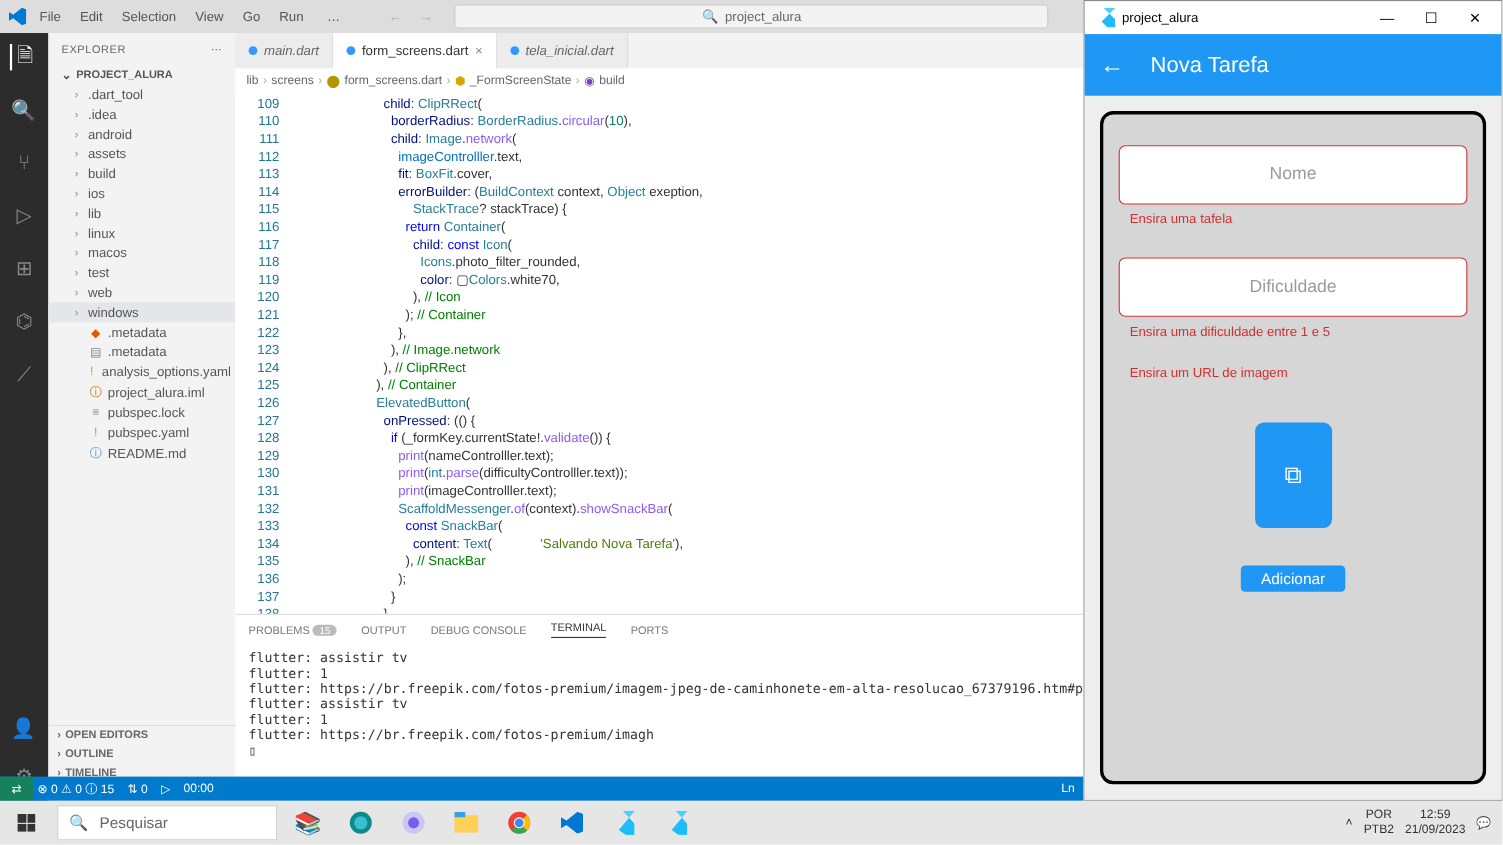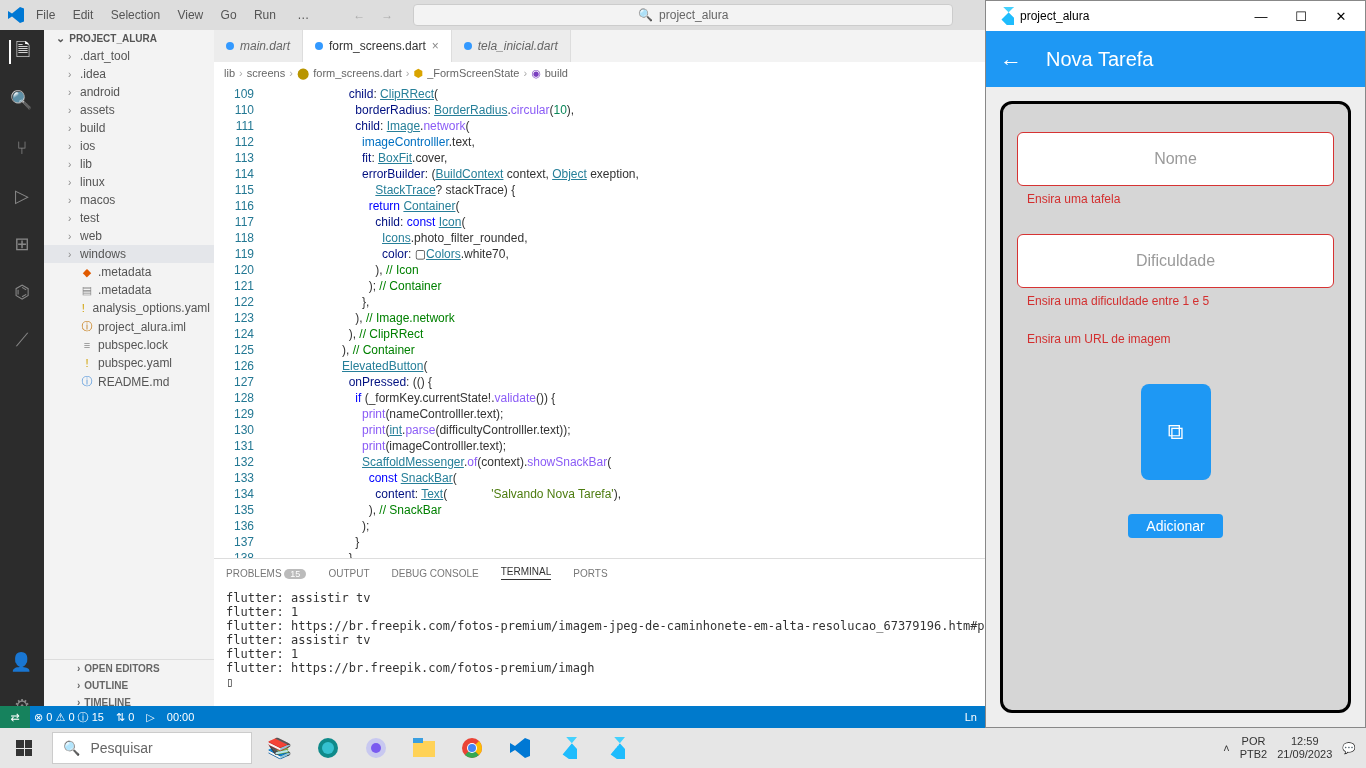--- a/index.html
+++ b/index.html
@@ -24,40 +24,40 @@
 .sidebar .hdr { height: 30px; display: flex; align-items: center; padding: 0 12px; font-size: 10px; letter-spacing: 0.5px; color: #666; }
 .sidebar .hdr .dots { margin-left: auto; }
 .sidebar .proj { padding: 2px 12px; font-weight: bold; font-size: 10px; display: flex; align-items: center; }
 .sidebar .proj::before { content: "⌄"; margin-right: 4px; font-size: 11px; }
 .sidebar .tree { flex: 1; overflow: auto; }
 .sidebar .item { padding: 2px 4px 2px 24px; display: flex; align-items: center; gap: 4px; font-size: 12px; }
 .sidebar .item.sel { background: #e4e6ea; }
 .sidebar .item .chev { font-size: 10px; color: #888; width: 8px; }
 .sidebar .item .fico { width: 14px; text-align: center; font-size: 11px; }
 .sidebar .panels { border-top: 1px solid #ddd; }
-.sidebar .panel { padding: 3px 8px; font-size: 10px; font-weight: bold; color: #666; display: flex; align-items: center; margin-left: 25px; }
+.sidebar .panel { padding: 3px 8px; font-size: 10px; font-weight: bold; color: #666; display: flex; align-items: center; }
 .sidebar .panel::before { content: "›"; margin-right: 4px; }
 
 .editor { flex: 1; display: flex; flex-direction: column; min-width: 0; }
 .tabs { height: 32px; background: #f3f3f3; display: flex; align-items: stretch; font-size: 12px; }
 .tab { padding: 0 12px; display: flex; align-items: center; gap: 6px; color: #666; font-style: italic; background: #ececec; border-right: 1px solid #ddd; }
 .tab.active { background: #fff; color: #333; font-style: normal; }
 .tab .dot { width: 8px; height: 8px; border-radius: 50%; background: #39f; display: inline-block; }
 .tab .cls { color: #888; font-size: 12px; }
 .breadcrumb { height: 22px; display: flex; align-items: center; padding: 0 10px; font-size: 11px; color: #666; gap: 4px; }
 .breadcrumb .sep { color: #aaa; }
 .breadcrumb .ic { color: #b89500; }
 .breadcrumb .ic2 { color: #7b3fbf; }
 
 .code { flex: 1; display: flex; font-family: Consolas, monospace; font-size: 12px; overflow: hidden; background: #fff; }
 .gutter { width: 48px; text-align: right; color: #237893; padding-right: 8px; line-height: 16px; padding-top: 2px; background: #fff; }
 .gutter div { height: 16px; }
 .codebody { flex: 1; white-space: pre; line-height: 16px; padding-top: 2px; color: #333; overflow: hidden; }
 .kw { color: #0000ff; }
-.ty { color: #267f99; text-decoration: underline; }
+.ty { color: #267f99; }
 .st { color: #4d7c0f; padding-left: 44px; }
 .nm { color: #098658; }
 .pr { color: #001080; }
 .fn { color: #8b5cf6; }
 .cm { color: #008000; }
 .bn { color: #0070c1; }
 
 .panel-area { height: 170px; border-top: 1px solid #ddd; display: flex; flex-direction: column; }
 .panel-tabs { height: 28px; display: flex; align-items: center; padding: 0 12px; gap: 22px; font-size: 10px; color: #777; }
 .panel-tabs span { cursor: default; }
@@ -132,20 +132,24 @@
       <div class="ic">⊞</div>
       <div class="ic">⌬</div>
       <div class="ic">⟋</div>
       <div class="bottom">
         <div class="ic">👤</div>
         <div class="ic">⚙</div>
       </div>
     </div>
 
     <div class="sidebar">
+      <div class="hdr">
+        <span>EXPLORER</span>
+        <span class="dots">⋯</span>
+      </div>
       <div class="proj">PROJECT_ALURA</div>
       <div class="tree" id="tree">
           <div class="item">
             <span class="chev">›</span>
             <span>.dart_tool</span>
           </div>
           <div class="item">
             <span class="chev">›</span>
             <span>.idea</span>
           </div>

